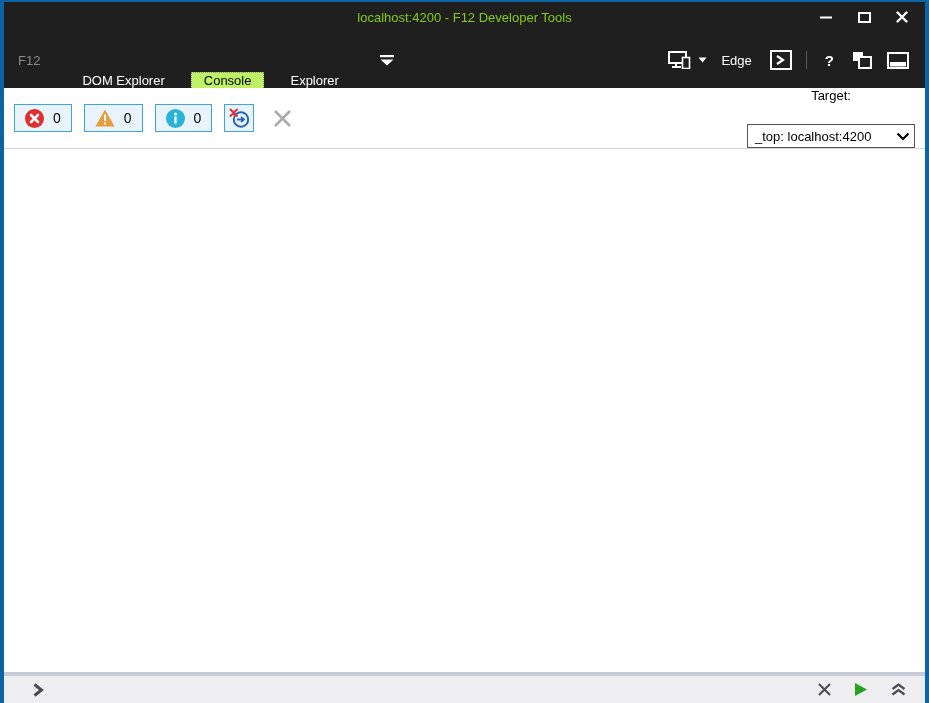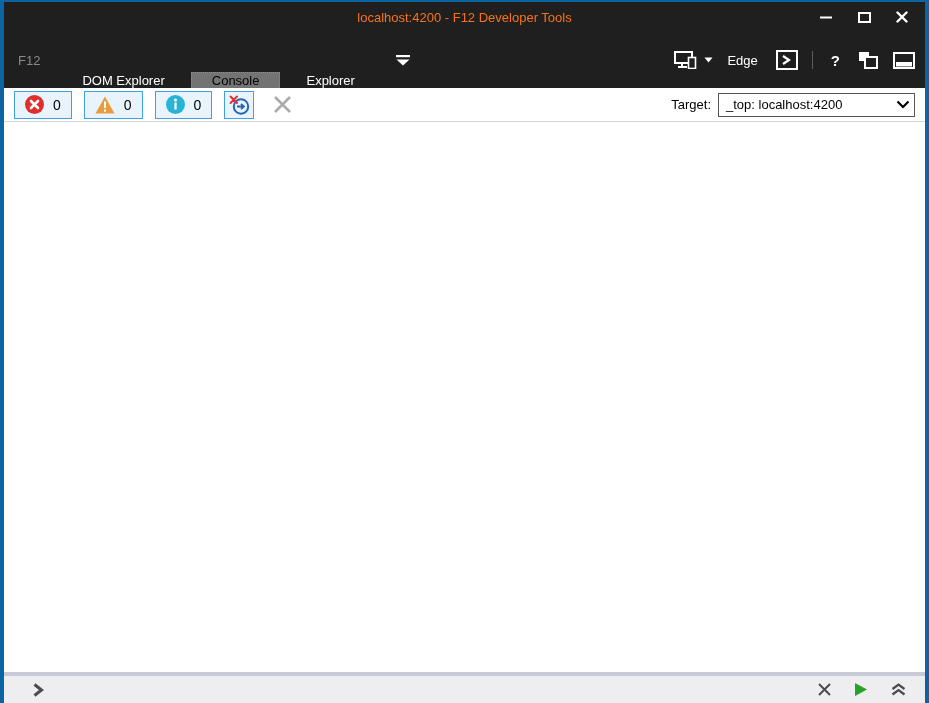--- a/index.html
+++ b/index.html
@@ -20,21 +20,21 @@
   
   .titlebar {
     flex: 0 0 30px;
     background: #1f1f1f;
     position: relative;
     display: flex; align-items: center;
   }
   .titlebar .title {
     position: absolute; left: 0; right: 0;
     text-align: center;
-    color: #f97316; font-size: 13px;
+    color: #84cc16; font-size: 13px;
   }
   .win-controls {
     margin-left: auto; z-index: 2;
     display: flex; align-items: center;
     padding-right: 4px; height: 100%;
   }
   .win-btn {
     width: 38px; height: 100%;
     display: flex; align-items: center; justify-content: center;
     color: #fff;
@@ -50,32 +50,32 @@
     color: #8a8a8a;
     display: flex; align-items: center;
     padding: 0 16px 0 14px;
   }
   .tab {
     display: flex; align-items: center;
     padding: 0 26px;
     color: #fff; cursor: default; margin-top: 40px;
   }
   .tab.active {
-    background: #737373; color: #000;
+    background: #bef264; color: #000;
     border: 1px dotted #8c8c8c; border-bottom: none;
-    padding: 0 20px;
+    padding: 0 12px;
   }
   .tab-overflow {
     display: flex; align-items: center;
     padding: 0 14px;
   }
   .tabbar-right {
     margin-left: auto;
     display: flex; align-items: center;
-    gap: 14px; padding-right: 10px;
+    gap: 14px; padding-right: 16px;
   }
   .device-btn { display: flex; align-items: center; gap: 5px; }
   .edge-label { color: #fff; font-size: 13px; margin-right: 4px; }
   .vdivider { width: 1px; height: 18px; background: #5a5a5a; }
   .help-label { color: #fff; font-size: 15px; font-weight: bold; padding: 0 4px; }
   .tb-icon { display: flex; align-items: center; }
   
   .toolbar {
     flex: 0 0 34px;
     background: #fff;
@@ -95,25 +95,25 @@
     height: 28px; width: 30px;
     background: #e9f3fc; border: 1px solid #41a0e0;
   }
   .clear-btn {
     margin-left: 16px;
     display: inline-flex; align-items: center; justify-content: center;
     width: 24px; height: 24px;
   }
   .target-group {
     margin-left: auto;
-    display: flex; align-items: center; gap: 7px;
-    font-size: 13px; color: #000;
+    display: flex; align-items: center; gap: 21px;
+    font-size: 13px; color: #000; flex-direction: column;
   }
   .target-select {
-    width: 197px; height: 24px;
+    width: 168px; height: 24px;
     background: #fff;
     border: 1px solid #565656;
     display: flex; align-items: center; justify-content: space-between;
     padding: 0 4px 0 7px;
     font-size: 13px; color: #000;
     cursor: default;
   }
   
   .console-output {
     flex: 1 1 auto;

